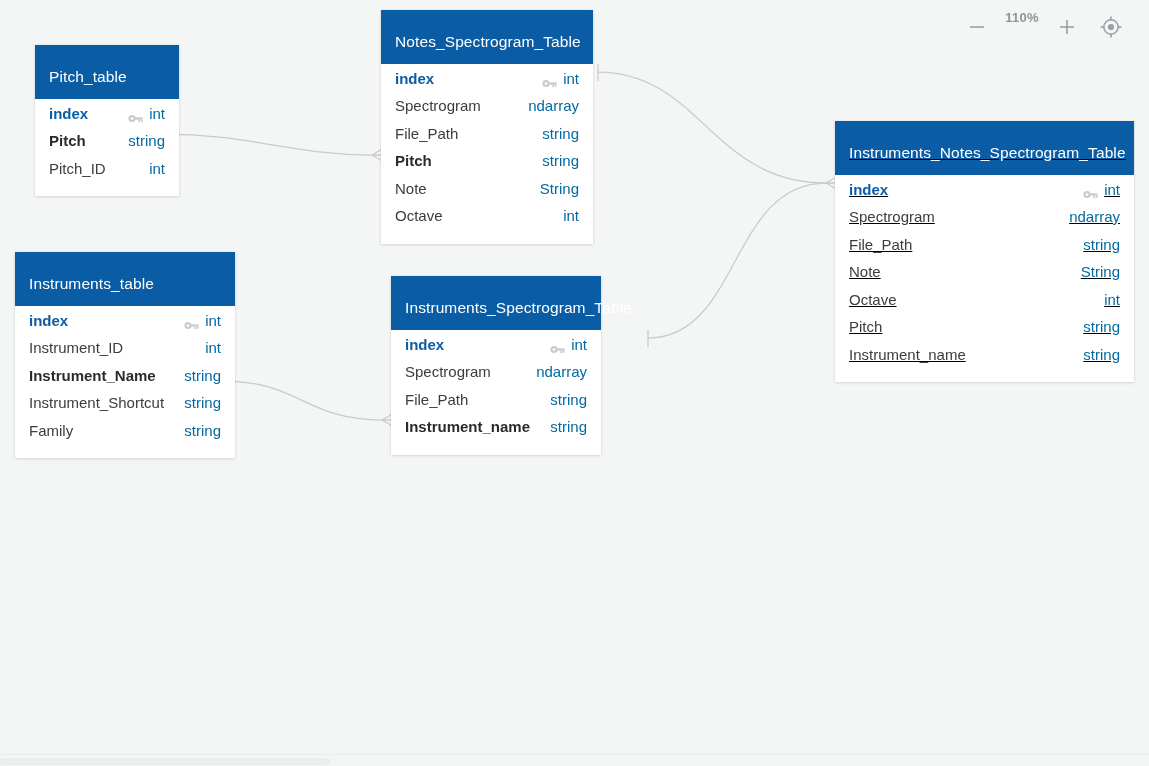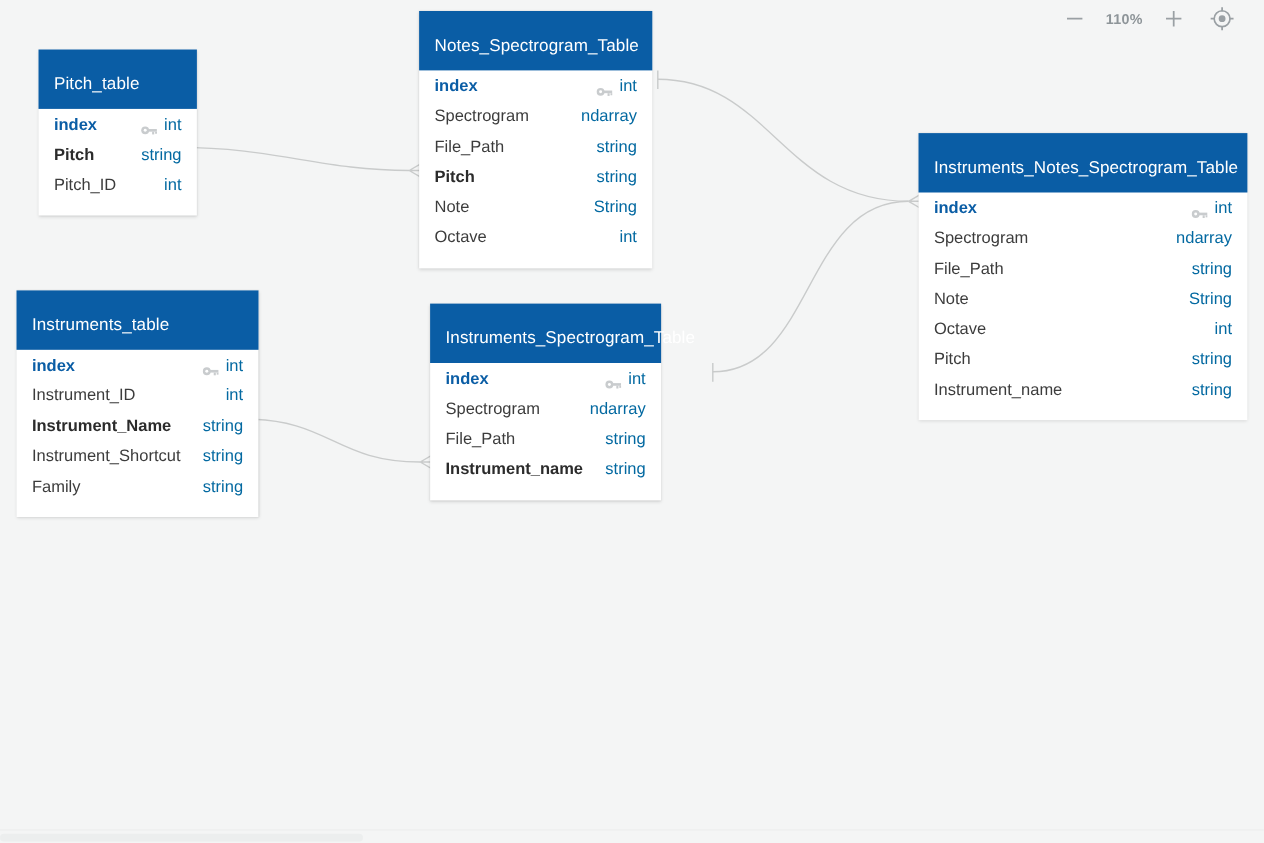--- a/index.html
+++ b/index.html
@@ -72,24 +72,24 @@
   .keyicon {
     flex: 0 0 auto;
     margin-right: 6px;
     display: inline-flex;
     align-items: center;
   }
 
   
   #toolbar {
     position: absolute;
-    top: 0;
+    top: 10px;
     right: 16px;
     display: flex;
-    align-items: center;
+    align-items: flex-start;
     gap: 0px;
     z-index: 5;
   }
   .tb-btn {
     width: 44px; height: 34px;
     display: flex; align-items: center; justify-content: center;
     color: #9aa0a4;
     background: transparent;
     border: none;
     cursor: pointer;
@@ -225,21 +225,21 @@
             <span class="spacer"></span>
             <span class="ftype">String</span>
           </div>
           <div class="row">
             <span class="fname">Octave</span>
             <span class="spacer"></span>
             <span class="ftype">int</span>
           </div>
         </div>
       </div>
-      <div class="entity" style="left: 835px; top: 121px; width: 299px;">
+      <div class="entity" style="left: 835px; top: 121px; width: 299px; text-decoration: underline;">
         <div class="entity-header">Instruments_Notes_Spectrogram_Table</div>
         <div class="entity-body">
           <div class="row pk">
             <span class="fname">index</span>
             <span class="spacer"></span>
             <span class="keyicon">
               <svg width="15" height="11" viewBox="0 0 15 11">
                 <circle cx="4" cy="5.5" r="3.6" fill="#c9ccce"></circle>
                 <circle cx="4" cy="5.5" r="1.35" fill="#ffffff"></circle>
                 <rect x="6.6" y="4.3" width="8" height="2.4" fill="#c9ccce"></rect>
@@ -274,21 +274,21 @@
             <span class="spacer"></span>
             <span class="ftype">string</span>
           </div>
           <div class="row">
             <span class="fname">Instrument_name</span>
             <span class="spacer"></span>
             <span class="ftype">string</span>
           </div>
         </div>
       </div>
-      <div class="entity" style="left: 15px; top: 264px; width: 220px;">
+      <div class="entity" style="left: 15px; top: 252px; width: 220px;">
         <div class="entity-header">Instruments_table</div>
         <div class="entity-body">
           <div class="row pk">
             <span class="fname">index</span>
             <span class="spacer"></span>
             <span class="keyicon">
               <svg width="15" height="11" viewBox="0 0 15 11">
                 <circle cx="4" cy="5.5" r="3.6" fill="#c9ccce"></circle>
                 <circle cx="4" cy="5.5" r="1.35" fill="#ffffff"></circle>
                 <rect x="6.6" y="4.3" width="8" height="2.4" fill="#c9ccce"></rect>

